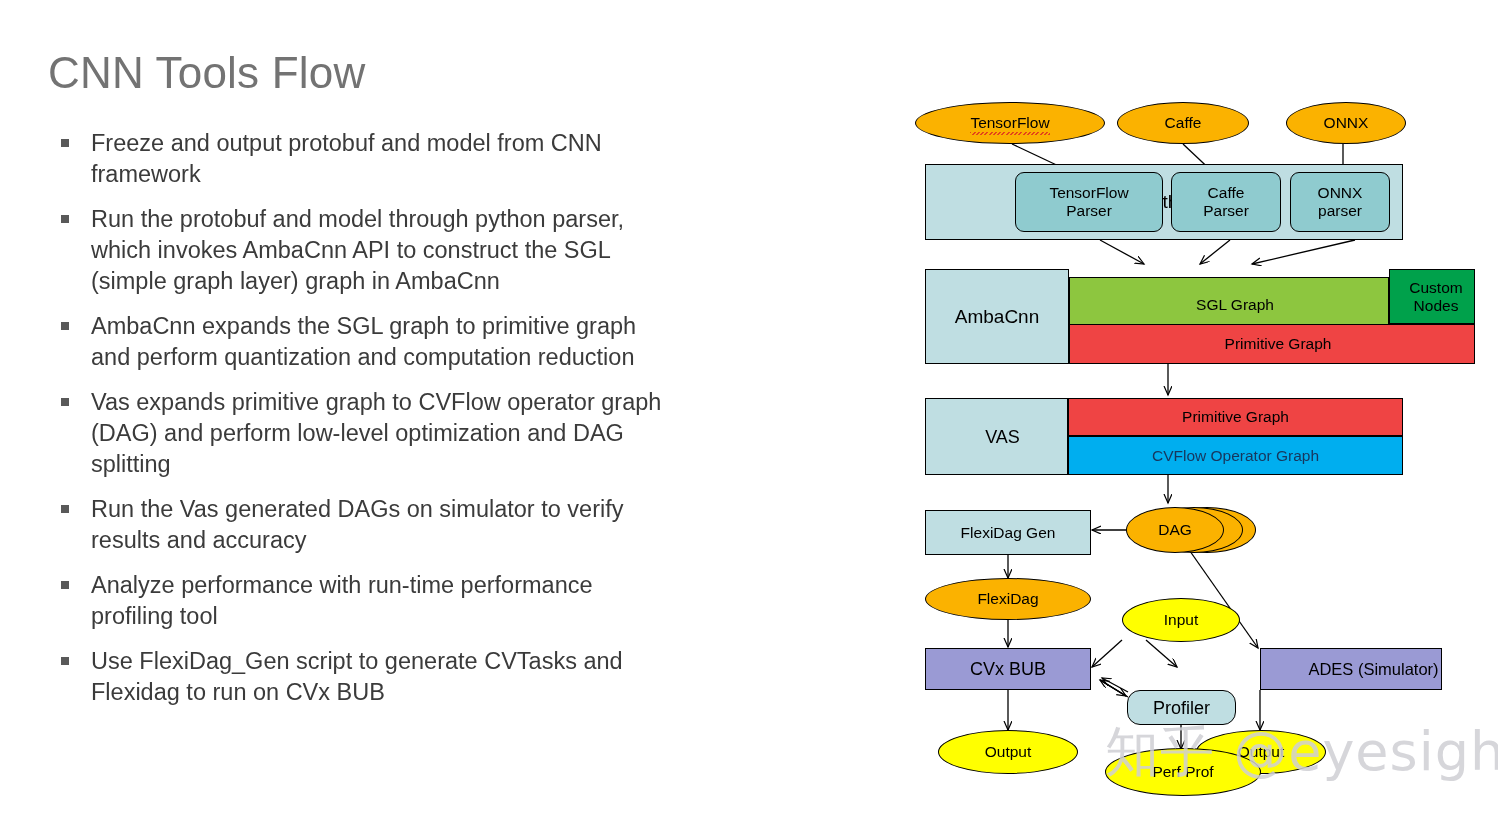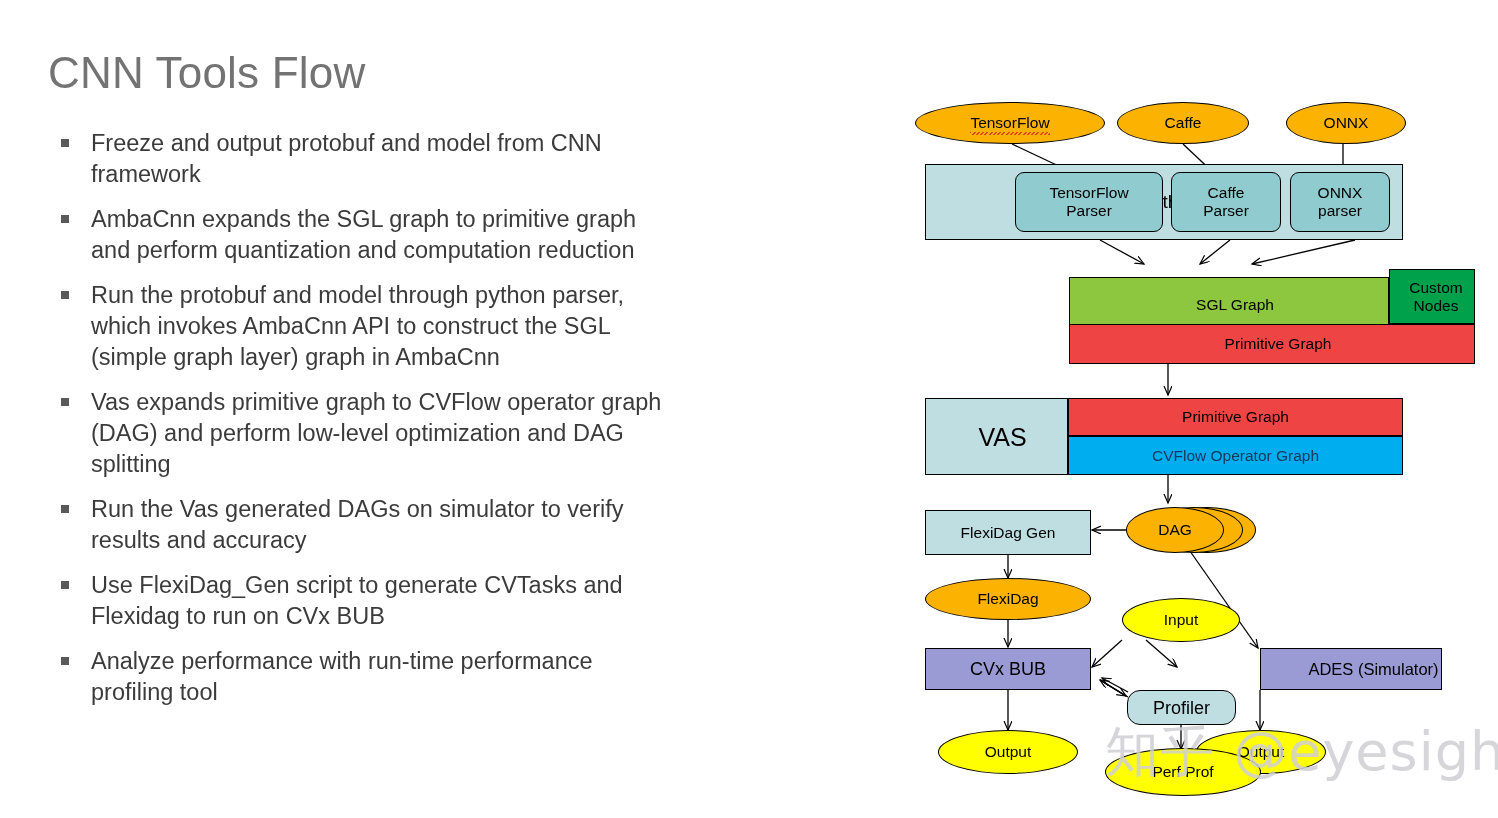--- a/index.html
+++ b/index.html
@@ -147,49 +147,49 @@
   <h1 id="slide-title">CNN Tools Flow</h1>
 
   <div id="bullets">
     <div class="bullet">
       <span class="marker"></span>
       <span class="btext">Freeze and output protobuf and model from CNN
 framework</span>
     </div>
     <div class="bullet">
       <span class="marker"></span>
-      <span class="btext">AmbaCnn expands the SGL graph to primitive graph
-and perform quantization and computation reduction</span>
-    </div>
-    <div class="bullet">
-      <span class="marker"></span>
       <span class="btext">Run the protobuf and model through python parser,
 which invokes AmbaCnn API to construct the SGL
 (simple graph layer) graph in AmbaCnn</span>
     </div>
     <div class="bullet">
       <span class="marker"></span>
+      <span class="btext">AmbaCnn expands the SGL graph to primitive graph
+and perform quantization and computation reduction</span>
+    </div>
+    <div class="bullet">
+      <span class="marker"></span>
       <span class="btext">Vas expands primitive graph to CVFlow operator graph
 (DAG) and perform low-level optimization and DAG
 splitting</span>
     </div>
     <div class="bullet">
       <span class="marker"></span>
       <span class="btext">Run the Vas generated DAGs on simulator to verify
 results and accuracy</span>
     </div>
     <div class="bullet">
       <span class="marker"></span>
+      <span class="btext">Analyze performance with run-time performance
+profiling tool</span>
+    </div>
+    <div class="bullet">
+      <span class="marker"></span>
       <span class="btext">Use FlexiDag_Gen script to generate CVTasks and
 Flexidag to run on CVx BUB</span>
-    </div>
-    <div class="bullet">
-      <span class="marker"></span>
-      <span class="btext">Analyze performance with run-time performance
-profiling tool</span>
     </div>
   </div>
 
   <div id="diagram">
 
     <svg id="edges" viewBox="0 0 560 715">
       <defs>
         <marker id="ah" markerWidth="11" markerHeight="11" refX="9" refY="4" orient="auto" markerUnits="userSpaceOnUse">
           <path d="M0,0 L9,4 L0,8" fill="none" stroke="#000" stroke-width="1.2"></path>
         </marker>
@@ -256,32 +256,35 @@
     </div>
     <div class="node rrect c-teal" style="left:271px; top:80px; width:110px; height:60px;">
       <span>Caffe
 Parser</span>
     </div>
     <div class="node rrect c-teal" style="left:390px; top:80px; width:100px; height:60px;">
       <span>ONNX
 parser</span>
     </div>
 
+    <div class="node rect c-lightblue" style="left:25px; top:177px; width:144px; height:95px; font-size:19px;">
+      <span>AmbaCnn</span>
+    </div>
     <div class="node rect c-green label-left" style="left:169px; top:185px; width:320px; height:55px;">
       <span>SGL Graph</span>
     </div>
     <div class="node rect c-dkgreen label-left" style="left:489px; top:177px; width:86px; height:55px; padding-left:8px;">
       <span>Custom
 Nodes</span>
     </div>
     <div class="node rect c-peach label-left" style="left:169px; top:232px; width:406px; height:40px;">
       <span>Primitive Graph</span>
     </div>
 
-    <div class="node rect c-lightblue label-left" style="left:25px; top:306px; width:143px; height:77px; font-size:25px;">
+    <div class="node rect c-lightblue label-left" style="left:25px; top:306px; width:143px; height:77px; font-size:18px;">
       <span>VAS</span>
     </div>
     <div class="node rect c-peach" style="left:168px; top:306px; width:335px; height:38px;">
       <span>Primitive Graph</span>
     </div>
     <div class="node rect c-cyan" style="left:168px; top:344px; width:335px; height:39px;justify-content:center;">
       <span class="navy-text">CVFlow Operator Graph</span>
     </div>
 
     <div class="node ellipse c-orange" style="left:258px; top:415px; width:98px; height:46px;"></div>

